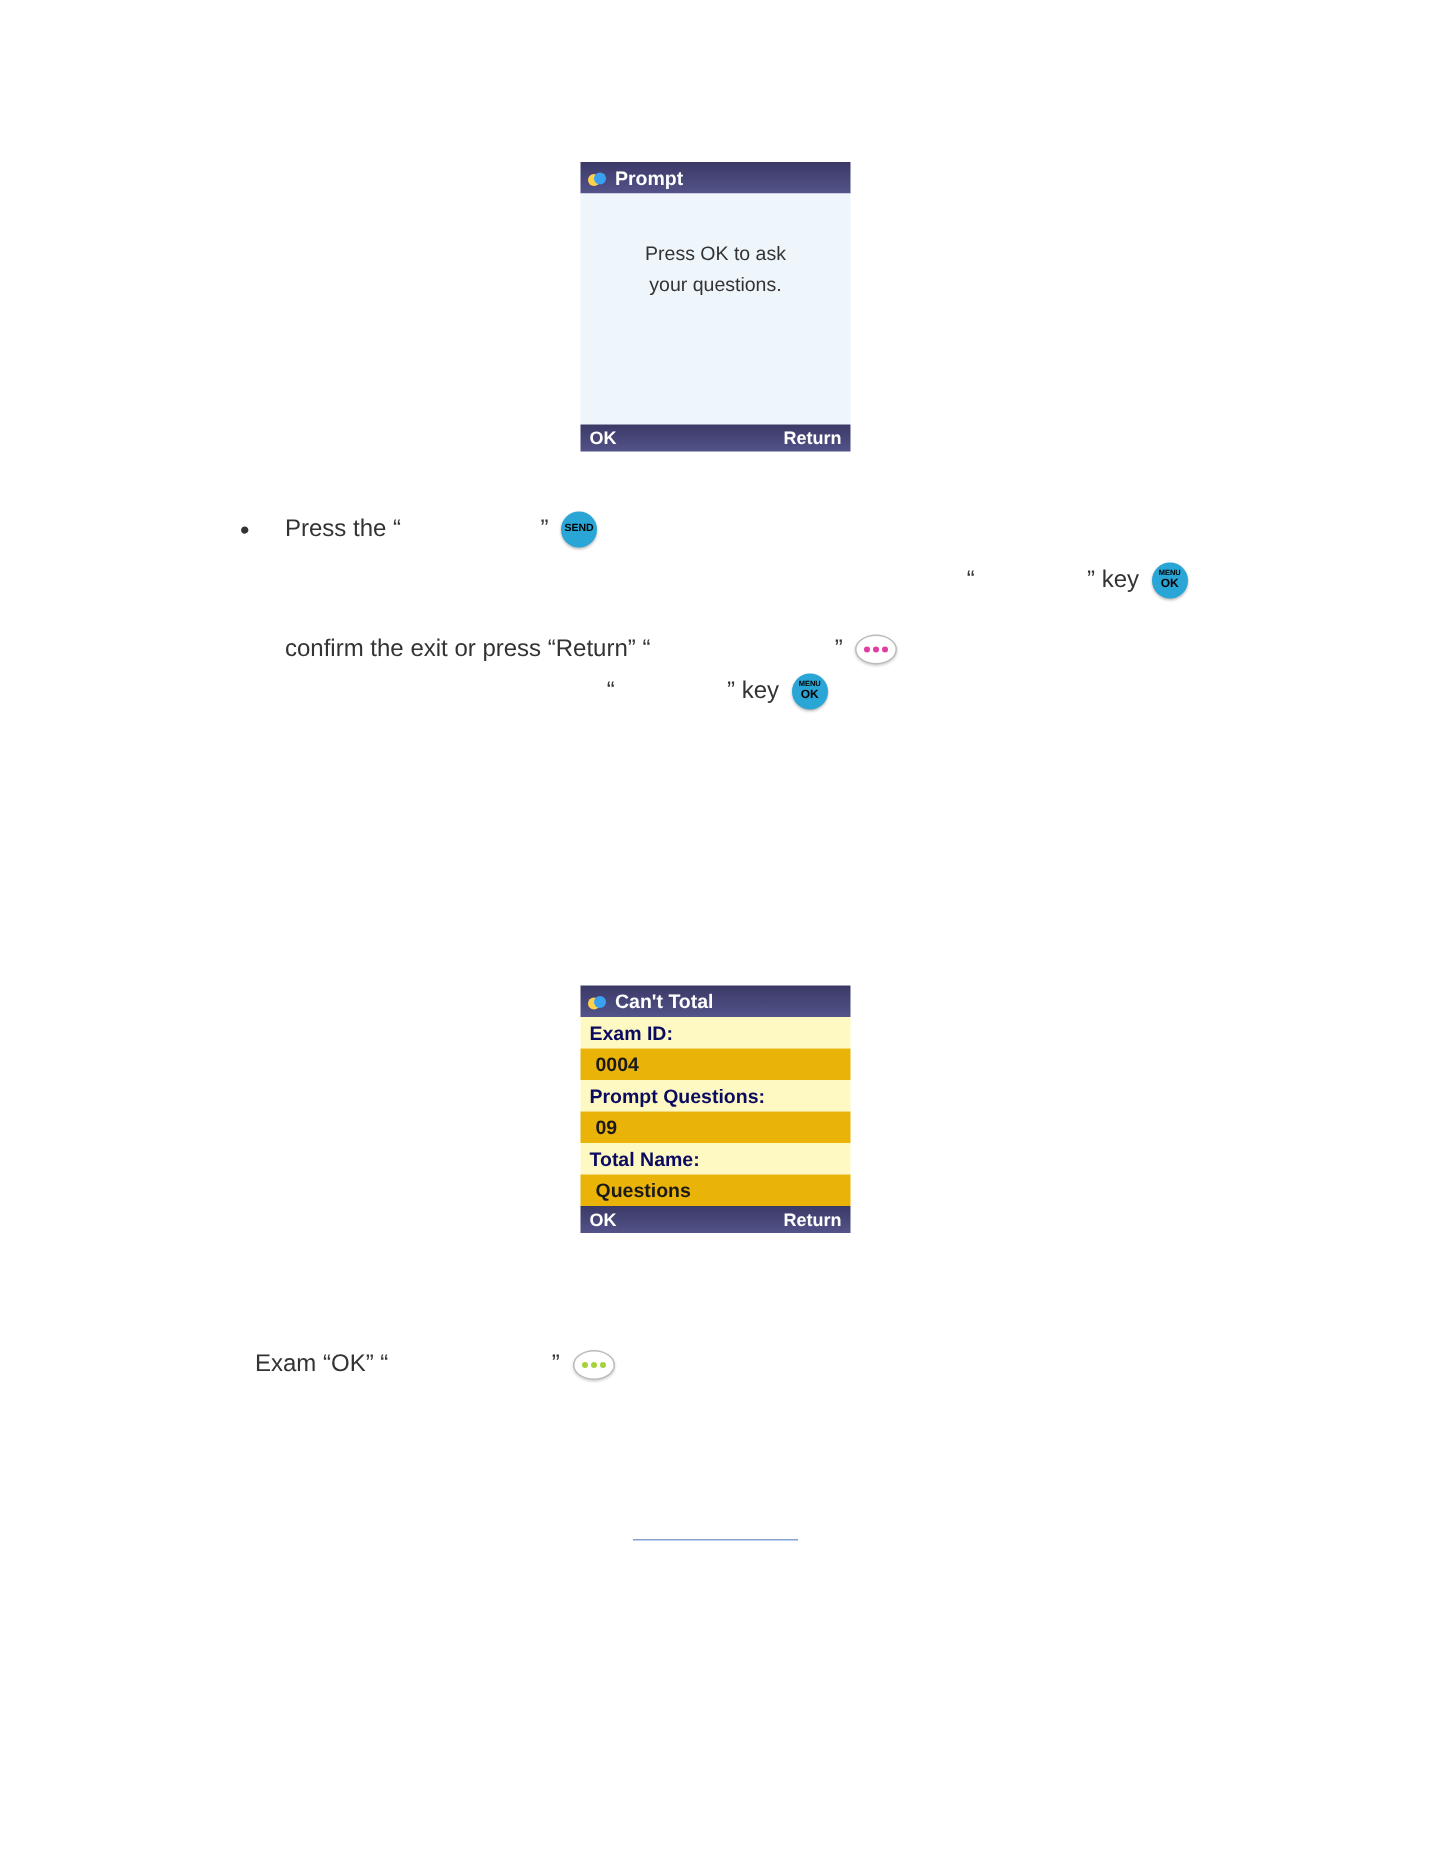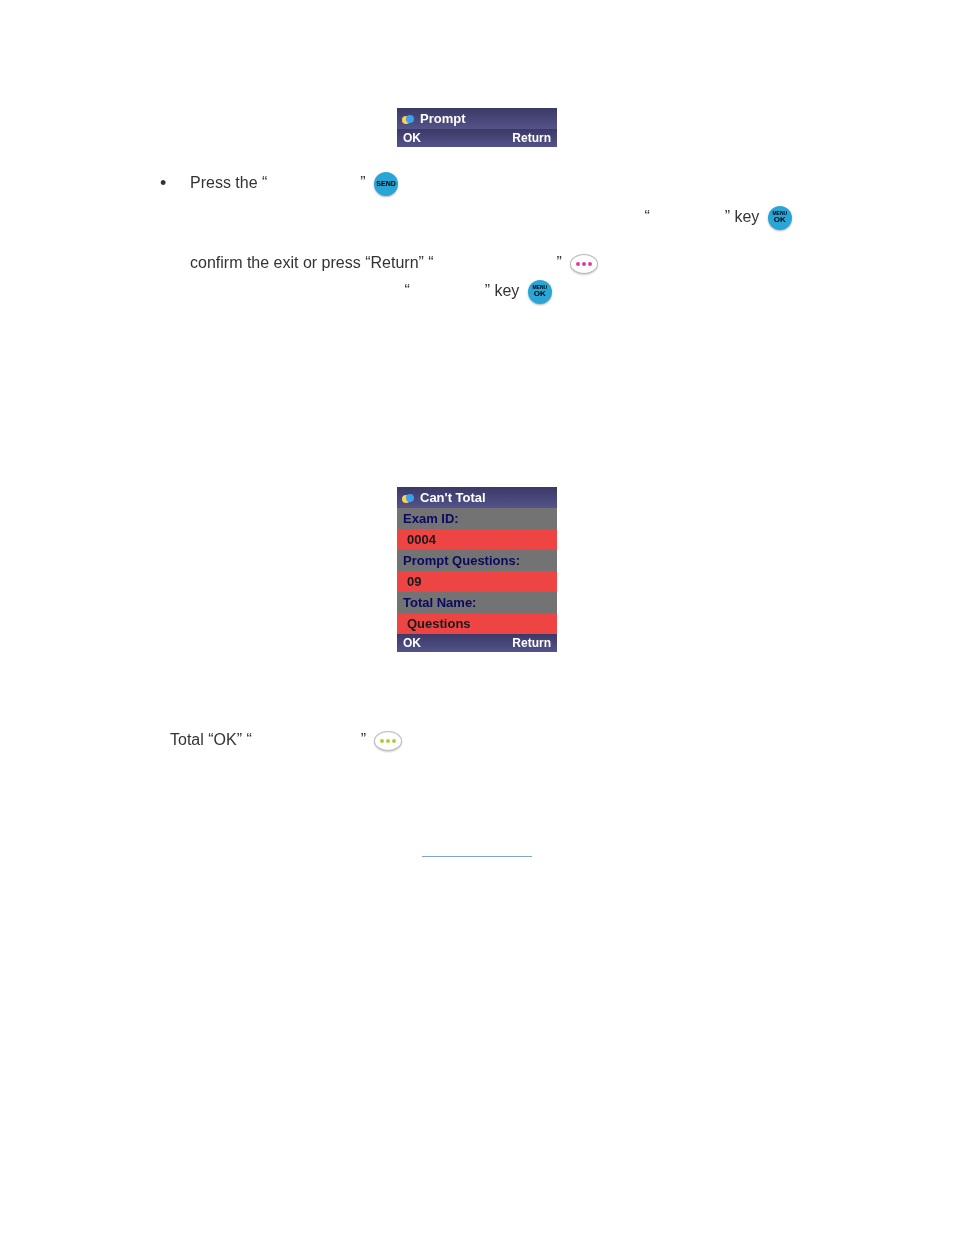--- a/index.html
+++ b/index.html
@@ -13,21 +13,21 @@
   .page {
     width: 954px;
     min-height: 1235px;
     position: relative;
     padding-top: 108px;
     box-sizing: border-box;
   }
   
   .device {
     margin: 0 auto;
-    width: 160px;
+    width: 180px;
     font-size: 12px;
   }
   .dev-titlebar {
     background: linear-gradient(#3a3966, #54538a);
     color: #fff;
     font-weight: bold;
     font-size: 13px;
     padding: 3px 4px;
     display: flex;
     align-items: center;
@@ -46,28 +46,28 @@
   .dev-footer {
     background: linear-gradient(#3a3966, #54538a);
     color: #fff;
     font-weight: bold;
     font-size: 12px;
     padding: 2px 6px;
     display: flex;
     justify-content: space-between;
   }
   .dev-row-label {
-    background: #737373;
+    background: #fef9c3;
     color: #0a0a60;
     font-weight: bold;
     font-size: 13px;
     padding: 3px 6px;
   }
   .dev-row-value {
-    background: #ef4444;
+    background: #eab308;
     color: #1a1a1a;
     font-weight: bold;
     font-size: 13px;
     padding: 3px 10px;
   }
   
   .content {
     width: 700px;
     margin-left: 160px;
   }
@@ -79,21 +79,21 @@
     margin-top: 12px;
   }
   .bullet::before {
     content: "•";
     position: absolute;
     left: -30px;
     top: 0;
     font-size: 18px;
   }
   .indent { margin-left: 30px; }
-  .gap-big { margin-top: 20px; }
+  .gap-big { margin-top: 36px; }
   
   .icon-btn {
     display: inline-flex;
     align-items: center;
     justify-content: center;
     vertical-align: middle;
     margin: 0 4px;
   }
   .circle-blue {
     width: 24px; height: 24px;
@@ -139,20 +139,24 @@
 <div class="page">
 
   <div class="device">
     <div class="dev-titlebar">
       <svg width="14" height="14" viewBox="0 0 14 14">
         <circle cx="5" cy="8" r="4" fill="#ffd24a"></circle>
         <circle cx="9" cy="7" r="4" fill="#3aa0f0"></circle>
       </svg>
       <span>Prompt</span>
     </div>
+    <div class="dev-body-light">
+      <div>Press OK to ask</div>
+      <div>your questions.</div>
+    </div>
     <div class="dev-footer">
       <span>OK</span>
       <span>Return</span>
     </div>
   </div>
 
   <div class="content">
 
     <div class="line bullet indent gap-big">
       <span class="seg">Press the “</span>
@@ -218,21 +222,21 @@
     <div class="dev-footer">
       <span>OK</span>
       <span>Return</span>
     </div>
   </div>
 
   <div class="below-space"></div>
 
   <div class="content">
     <div class="line" style="margin-left:10px;">
-      <span class="seg">Total “OK” “</span>
+      <span class="seg">Exam “OK” “</span>
       <span class="seg" style="display:inline-block; width:100px;"></span>
       <span class="seg">”</span>
       <span class="icon-btn oval-white lime">
         <span class="dots"></span>
           <span class="dots"></span>
           <span class="dots"></span>
       </span>
     </div>
   </div>
 

